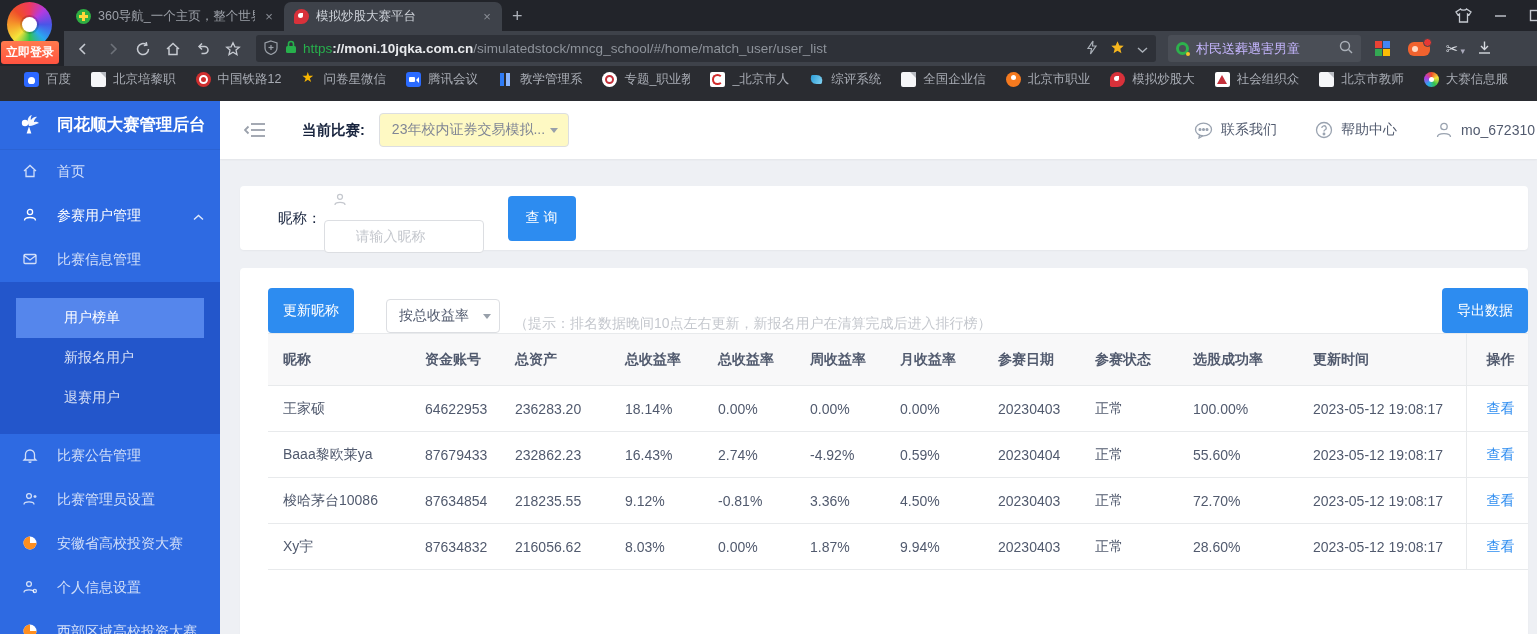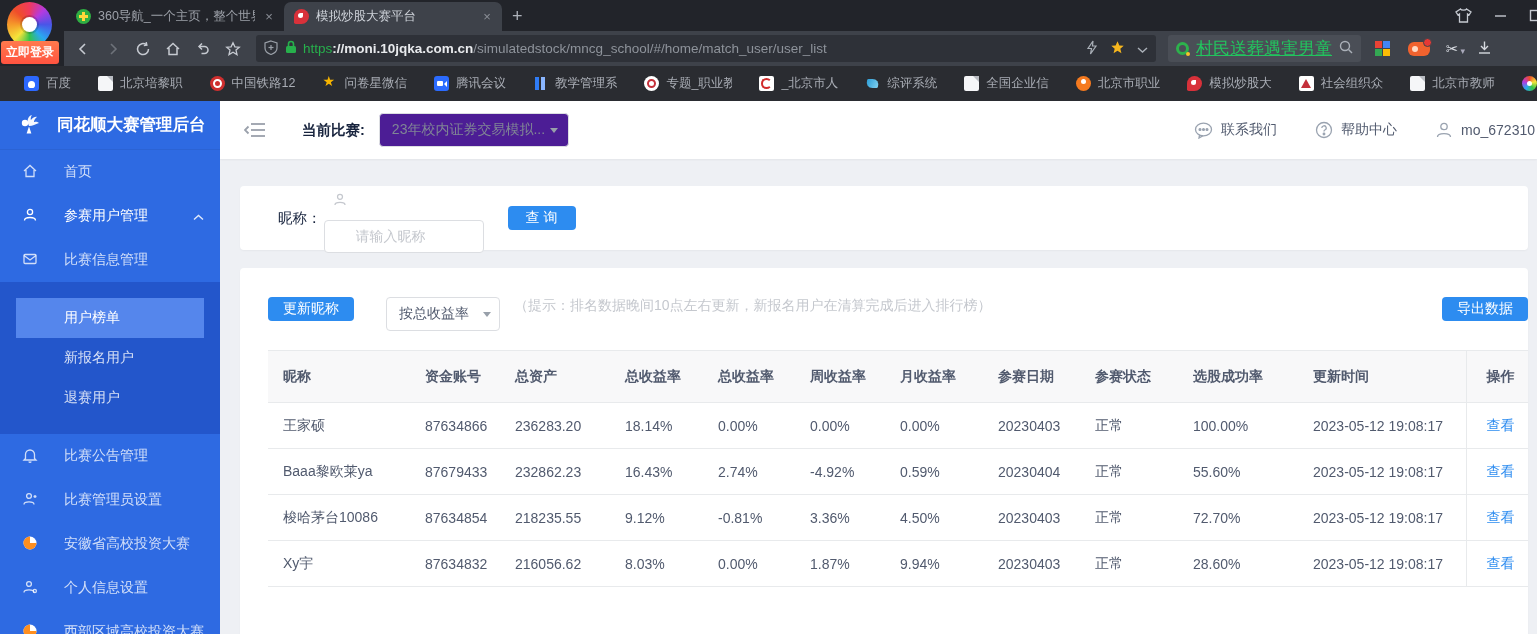--- a/index.html
+++ b/index.html
@@ -39,33 +39,33 @@
   .navbar .first { margin-left:68px; }
   .addrbar { margin-left:8px; width:900px; height:27px; background:#2e3138; border-radius:3px; display:flex; align-items:center; padding:0 8px; color:#9aa0a8; }
   .addr-url { flex:1; font-size:13.5px; white-space:nowrap; overflow:hidden; margin-left:6px; }
   .addr-url .proto { color:#27b04c; }
   .addr-url .host { color:#e8eaed; font-weight:bold; }
   .addr-url .path { color:#8e939b; }
   .addr-right { display:flex; align-items:center; gap:12px; margin-left:8px; }
   .searchbox { margin-left:12px; width:193px; height:27px; background:#4a4e56; border-radius:3px; display:flex; align-items:center; padding:0 8px; gap:7px; }
   .s360-o { width:13px; height:13px; border:3px solid #2db14c; border-radius:50%; position:relative; flex:none; }
   .s360-o::after { content:""; position:absolute; left:7px; top:7px; width:4px; height:4px; background:#f5c62a; border-radius:50%; }
-  .search-ph { flex:1; color:#22c55e; font-size:17px; white-space:nowrap; overflow:hidden;text-decoration:underline; }
+  .search-ph { flex:1; color:#c4b5fd; font-size:13px; white-space:nowrap; overflow:hidden; }
   .grid-ico { width:15px; height:15px; margin-left:14px; flex:none; display:grid; grid-template-columns:7px 7px; grid-template-rows:7px 7px; gap:1px; }
   .grid-ico i { display:block; }
   .grid-ico i:nth-child(1){background:#e94335;} .grid-ico i:nth-child(2){background:#4285f4;}
   .grid-ico i:nth-child(3){background:#34a853;} .grid-ico i:nth-child(4){background:#fbbc05;}
   .gamepad { position:relative; width:22px; height:14px; margin-left:18px; background:#f0622e; border-radius:6px; flex:none; }
   .gamepad::before { content:""; position:absolute; left:4px; top:4px; width:6px; height:6px; background:#ffd9c4; border-radius:50%; }
   .gamepad::after { content:""; position:absolute; right:-2px; top:-4px; width:7px; height:7px; background:#e53935; border-radius:50%; border:1px solid #3e424a; }
   .scissors { margin-left:16px; color:#d7dae0; font-size:15px; flex:none; }
   .scissors .caret { font-size:9px; color:#aab; margin-left:2px; }
   .dl-ico { margin-left:12px; color:#d7dae0; flex:none; }
   
-  .bmbar { position:absolute; left:0; top:66px; width:1537px; height:35px; background:#2a2c31; display:flex; align-items:center; padding-left:14px; gap:7px; overflow:hidden; }
+  .bmbar { position:absolute; left:0; top:66px; width:1537px; height:35px; background:#2a2c31; display:flex; align-items:flex-start; padding-left:14px; gap:0; overflow:hidden; }
   .bm-item { display:flex; align-items:center; gap:7px; padding:0 10px; height:26px; color:#a9adb5; font-size:12.5px; white-space:nowrap; }
   .bm-label { max-width:66px; overflow:hidden; }
   .bmi { width:15px; height:15px; flex:none; position:relative; border-radius:3px; }
   .bmi.baidu-icon { background:#2c68ff; } .bmi.baidu-icon::after{content:"";position:absolute;left:4px;top:5px;width:7px;height:7px;background:#fff;border-radius:50% 50% 40% 40%;}
   .bmi.page-icon { background:#f5f6f8; border-radius:2px; } .bmi.page-icon::after{content:"";position:absolute;right:0;top:0;border:3px solid #b9bcc2;border-left-color:transparent;border-bottom-color:transparent;}
   .bmi.railway-icon { background:#cf2f2f; border-radius:50%; } .bmi.railway-icon::after{content:"";position:absolute;left:3px;top:3px;width:5px;height:5px;border:2px solid #fff;border-radius:50%;}
   .bmi.star-icon { background:none; } .bmi.star-icon::before{content:"★";position:absolute;left:0;top:-3px;color:#f7b500;font-size:14px;}
   .bmi.meeting-icon { background:#2b6bff; } .bmi.meeting-icon::after{content:"";position:absolute;left:3px;top:5px;width:6px;height:5px;background:#fff;border-radius:1px;}
   .bmi.meeting-icon::before{content:"";position:absolute;right:2px;top:5px;border:3px solid transparent;border-right-color:#fff;margin-top:-1px;top:6px;}
   .bmi.bars-icon { background:none; } .bmi.bars-icon::before{content:"";position:absolute;left:2px;top:1px;width:4px;height:13px;background:#2f7cf6;} .bmi.bars-icon::after{content:"";position:absolute;left:8px;top:1px;width:4px;height:13px;background:#8ab6ff;}
@@ -75,54 +75,54 @@
   .bmi.orange-icon { background:#f57a1f; border-radius:50%; } .bmi.orange-icon::after{content:"";position:absolute;left:5px;top:3px;width:5px;height:5px;background:#fff;border-radius:50%;}
   .bmi.stock-icon { background:#d8313a; border-radius:50% 50% 50% 12%; } .bmi.stock-icon::after{content:"";position:absolute;left:4px;top:4px;width:5px;height:5px;background:#fff;border-radius:50% 0 50% 50%;}
   .bmi.red-a-icon { background:#fff; border-radius:2px; } .bmi.red-a-icon::after{content:"";position:absolute;left:2px;top:3px;border:5px solid transparent;border-bottom:9px solid #c4303a;border-top:none;}
   .bmi.pinwheel-icon { border-radius:50%; background:conic-gradient(#ef4d2a,#f5e33a,#35c44a,#2aa8f0,#b43ae0,#ef4d2a); } .bmi.pinwheel-icon::after{content:"";position:absolute;left:5px;top:5px;width:5px;height:5px;border-radius:50%;background:#fff;}
   
   .page { position:absolute; left:0; top:101px; width:1537px; height:533px; display:flex; background:#eef0f4; }
   
   .sidebar { width:220px; height:533px; background:#2e6ae2; flex:none; color:rgba(255,255,255,.78); overflow:hidden; }
   .brand { height:49px; display:flex; align-items:center; gap:17px; padding-left:18px; color:#fff; font-size:16.5px; font-weight:bold; border-bottom:1px solid rgba(0,0,0,.06); white-space:nowrap; }
   .brand svg { flex:none; }
-  .menu-item { height:44px; display:flex; align-items:center; gap:26px; padding:0 16px 0 22px; font-size:14px; white-space:nowrap; }
+  .menu-item { height:44px; display:flex; align-items:center; gap:19px; padding:0 16px 0 22px; font-size:14px; white-space:nowrap; }
   .menu-item .mi-label { flex:1; overflow:hidden; }
   .menu-item.parent-active { color:#fff; }
   .menu-item svg { flex:none; }
   .submenu { background:#2356cb; padding:16px; }
   .submenu-item { height:40px; display:flex; align-items:center; padding-left:48px; font-size:14px; color:rgba(255,255,255,.82); white-space:nowrap; }
   .submenu-item.selected { background:#5586ec; color:#fff; }
   
   .main { flex:1; display:flex; flex-direction:column; overflow:hidden; }
   .topbar { height:58px; background:#fff; display:flex; align-items:center; padding-left:24px; box-shadow:0 1px 2px rgba(0,0,0,.05); position:relative; flex:none; }
   .collapse-ico { color:#9aa0ab; margin-right:36px; display:flex; }
   .cur-label { color:#17233d; font-weight:bold; font-size:14.5px; }
-  .cur-select { margin-left:14px; width:190px; height:34px; border:1px solid #dcdee2; border-radius:4px; display:flex; align-items:center; padding:0 10px 0 12px; color:#808695; background:#4c1d95; }
+  .cur-select { margin-left:14px; width:190px; height:34px; border:1px solid #dcdee2; border-radius:4px; display:flex; align-items:center; padding:0 10px 0 12px; color:#808695; background:#fef9c3; }
   .cur-select .sel-text { flex:1; overflow:hidden; white-space:nowrap; font-size:14px; }
   .topbar-right { position:absolute; right:2px; top:0; height:58px; display:flex; align-items:center; gap:38px; color:#515a6e; white-space:nowrap; }
   .tb-link { display:flex; align-items:center; gap:8px; }
   .tb-link svg { color:#9aa3b0; }
   .content { flex:1; padding:27px 9px 0 20px; overflow:hidden; }
   .card { background:#fff; border-radius:4px; box-shadow:0 1px 2px rgba(0,0,0,.04); }
   .filter-card { height:64px; display:flex; align-items:center; padding-left:38px; }
   .f-label { color:#17233d; font-size:14.5px; }
   .f-input { position:relative; margin-left:2px; }
   .f-input input { width:160px; height:33px; border:1px solid #dcdee2; border-radius:4px; padding:0 8px 0 31px; font-size:14px; color:#515a6e; outline:none; font-family:inherit;margin-top:36px; }
   .f-input input::placeholder { color:#c5c8ce; }
   .f-input .person { position:absolute; left:9px; top:8px; color:#c5c8ce; }
-  .btn { border:none; border-radius:4px; background:#2d8cf0; color:#fff; font-size:14px; height:24px; display:inline-flex; align-items:center; justify-content:center; padding:0 15px; font-family:inherit; white-space:nowrap; }
+  .btn { border:none; border-radius:4px; background:#2d8cf0; color:#fff; font-size:14px; height:45px; display:inline-flex; align-items:center; justify-content:center; padding:0 15px; font-family:inherit; white-space:nowrap; }
   .query-btn { margin-left:24px; width:68px; }
   .table-card { margin-top:18px; height:402px; padding:29px 0 0 28px; overflow:hidden; }
-  .toolbar { display:flex; align-items:flex-start; height:36px; }
+  .toolbar { display:flex; align-items:flex-end; height:36px; }
   .sort-select { margin-left:32px; width:114px; height:34px; border:1px solid #dcdee2; border-radius:4px; display:flex; align-items:center; padding:0 8px 0 12px; color:#515a6e; }
   .sort-select .sel-text { flex:1; font-size:14px; white-space:nowrap; }
   .hint { margin-left:14px; color:#c5c8ce; font-size:14px; white-space:nowrap; overflow:hidden; flex:1; }
   .export-btn { margin-left:12px; width:86px; flex:none; }
-  table.rank { margin-top:17px; width:1260px; border-collapse:collapse; table-layout:fixed; }
+  table.rank { width:1260px; border-collapse:collapse; table-layout:fixed; }
   table.rank th { height:52px; background:#f8f8f9; color:#515a6e; font-weight:600; text-align:left; padding-left:15px; font-size:14px; border-top:1px solid #e8eaec; border-bottom:1px solid #e8eaec; }
   table.rank td { height:46px; color:#515a6e; padding-left:15px; font-size:14px; border-bottom:1px solid #e8eaec; white-space:nowrap; overflow:hidden; }
   table.rank .op { border-left:1px solid #e8eaec; padding-left:20px; }
   td.pos { color:#f5342c; } td.neg { color:#3eb93e; } td.zero { color:#515a6e; }
   .view-link { color:#2d8cf0; }
   .caret-down { border:4px solid transparent; border-top:5px solid #98a0aa; display:inline-block; margin-top:5px; }
 </style>
 </head>
 <body>
 
@@ -481,21 +481,21 @@
                   <th>参赛日期</th>
                   <th>参赛状态</th>
                   <th>选股成功率</th>
                   <th>更新时间</th>
                   <th class="op">操作</th>
                 </tr>
               </thead>
             <tbody>
                 <tr>
                   <td>王家硕</td>
-                  <td>87634866</td>
+                  <td>64622953</td>
                   <td>236283.20</td>
                   <td class="pos">18.14%</td>
                   <td class="zero">0.00%</td>
                   <td class="zero">0.00%</td>
                   <td class="zero">0.00%</td>
                   <td>20230403</td>
                   <td>正常</td>
                   <td>100.00%</td>
                   <td>2023-05-12 19:08:17</td>
                   <td class="op"><span class="view-link">查看</span></td>

